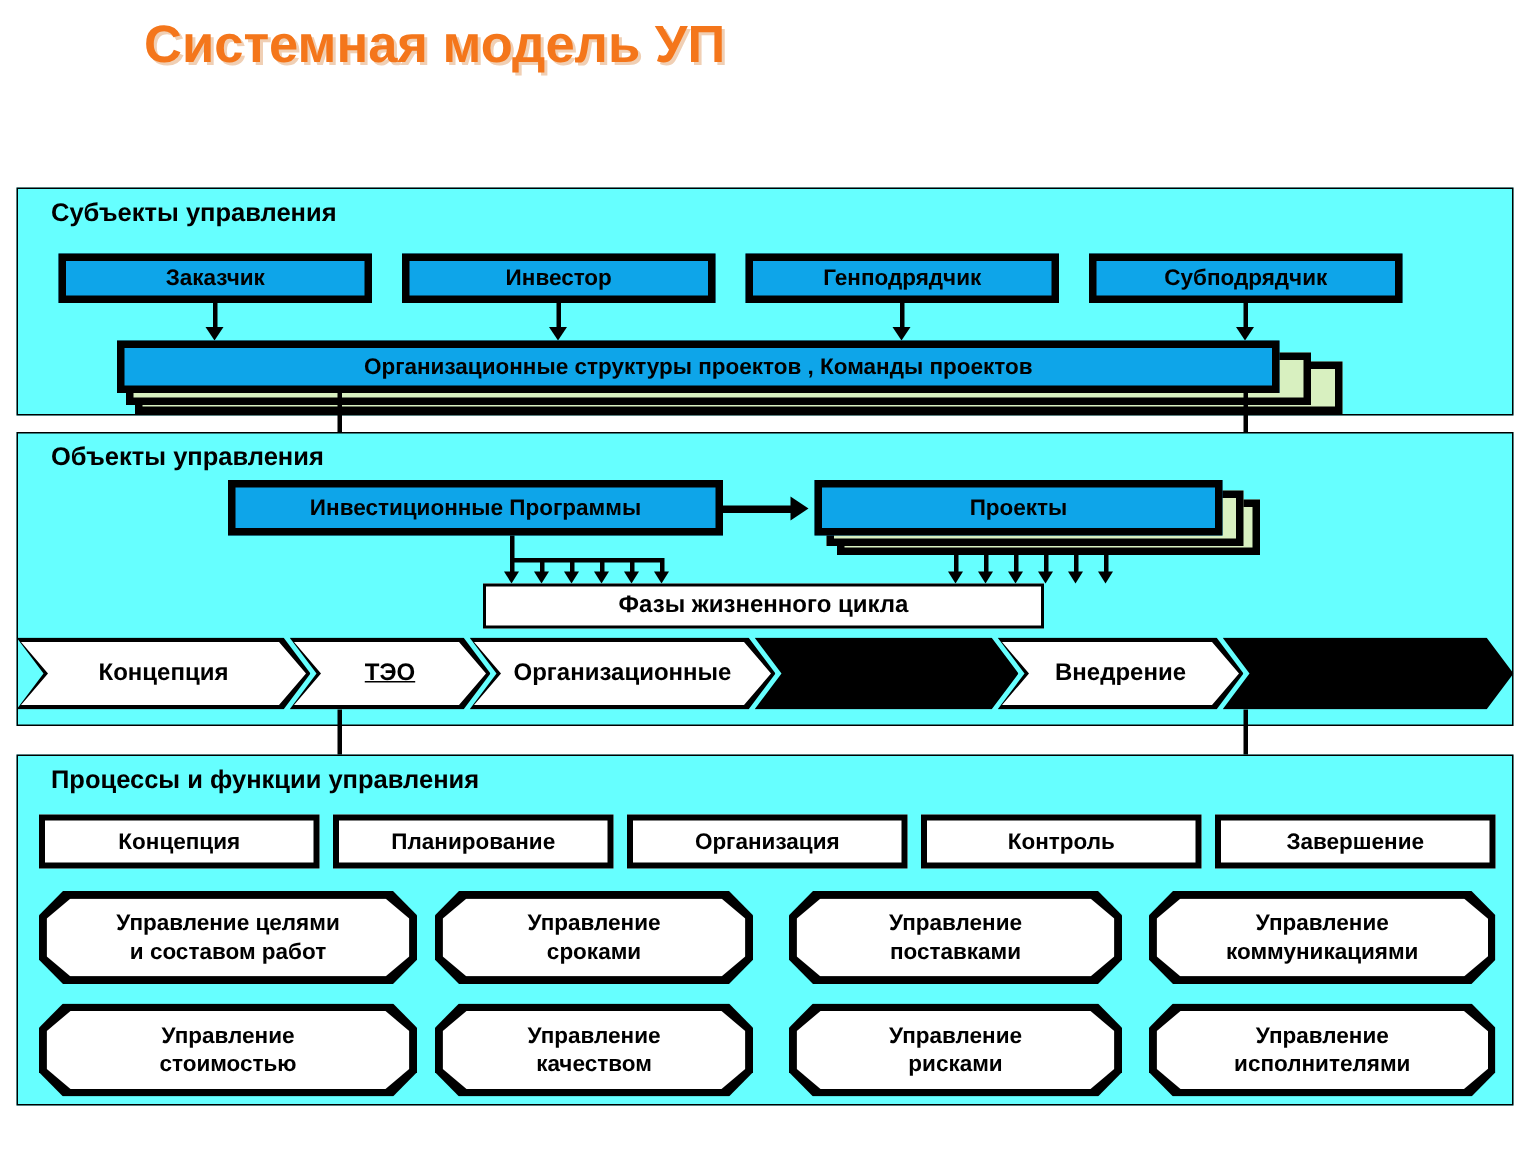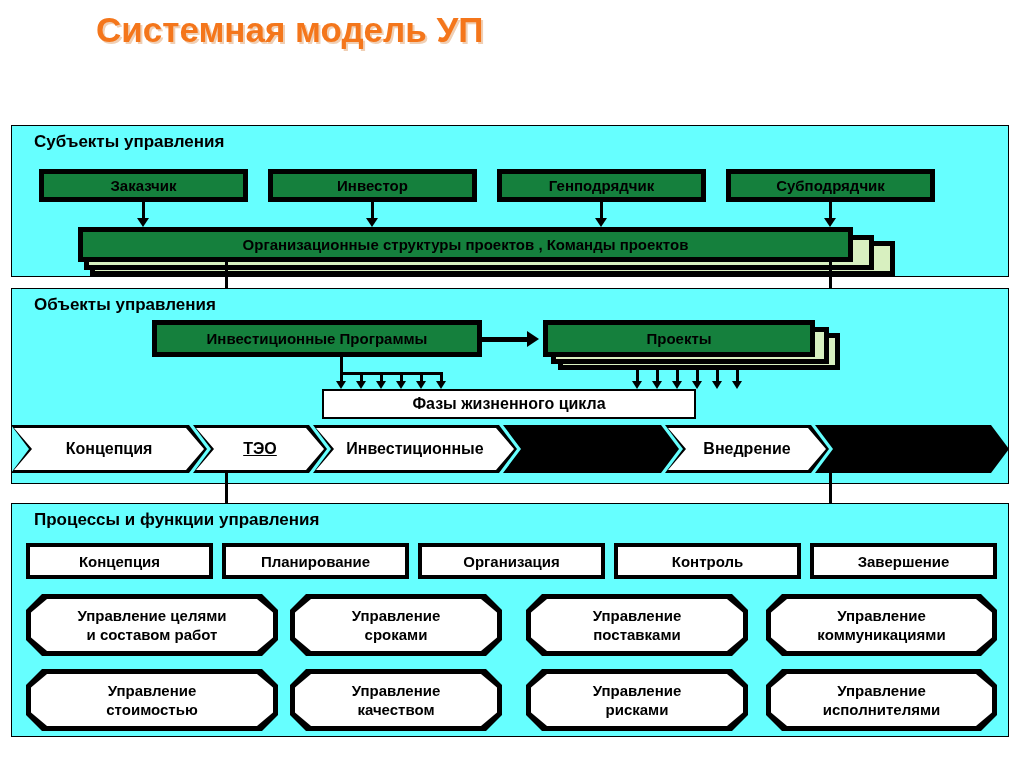--- a/index.html
+++ b/index.html
@@ -46,21 +46,21 @@
     top: 6px;
     font-size: 17px;
     font-weight: bold;
     color: #000000;
     white-space: nowrap;
   }
 
   
   .gbox {
     position: absolute;
-    background: #15803d;
+    background: #0ea5e9;
     border: 5px solid #000000;
     box-sizing: border-box;
     display: flex;
     align-items: center;
     justify-content: center;
     font-size: 15px;
     font-weight: bold;
     color: #000000;
     white-space: nowrap;
     text-align: center;
@@ -289,21 +289,21 @@
       <span>Концепция</span>
     </div>
 
     <div class="chev-outer" style="left:182px; width:134px;"></div>
     <div class="chev" style="left:185px; width:128px; height:42px; top:3px;text-decoration:underline;">
       <span>ТЭО</span>
     </div>
 
     <div class="chev-outer" style="left:302px; width:204px;"></div>
     <div class="chev" style="left:305px; width:198px; height:42px; top:3px;">
-      <span>Инвестиционные</span>
+      <span>Организационные</span>
     </div>
 
     <div class="chev-outer" style="left:492px; width:176px;"></div>
 
     <div class="chev-outer" style="left:654px; width:164px;"></div>
     <div class="chev" style="left:657px; width:158px; height:42px; top:3px;">
       <span>Внедрение</span>
     </div>
 
     <div class="chev-outer" style="left:804px; width:194px;"></div>

